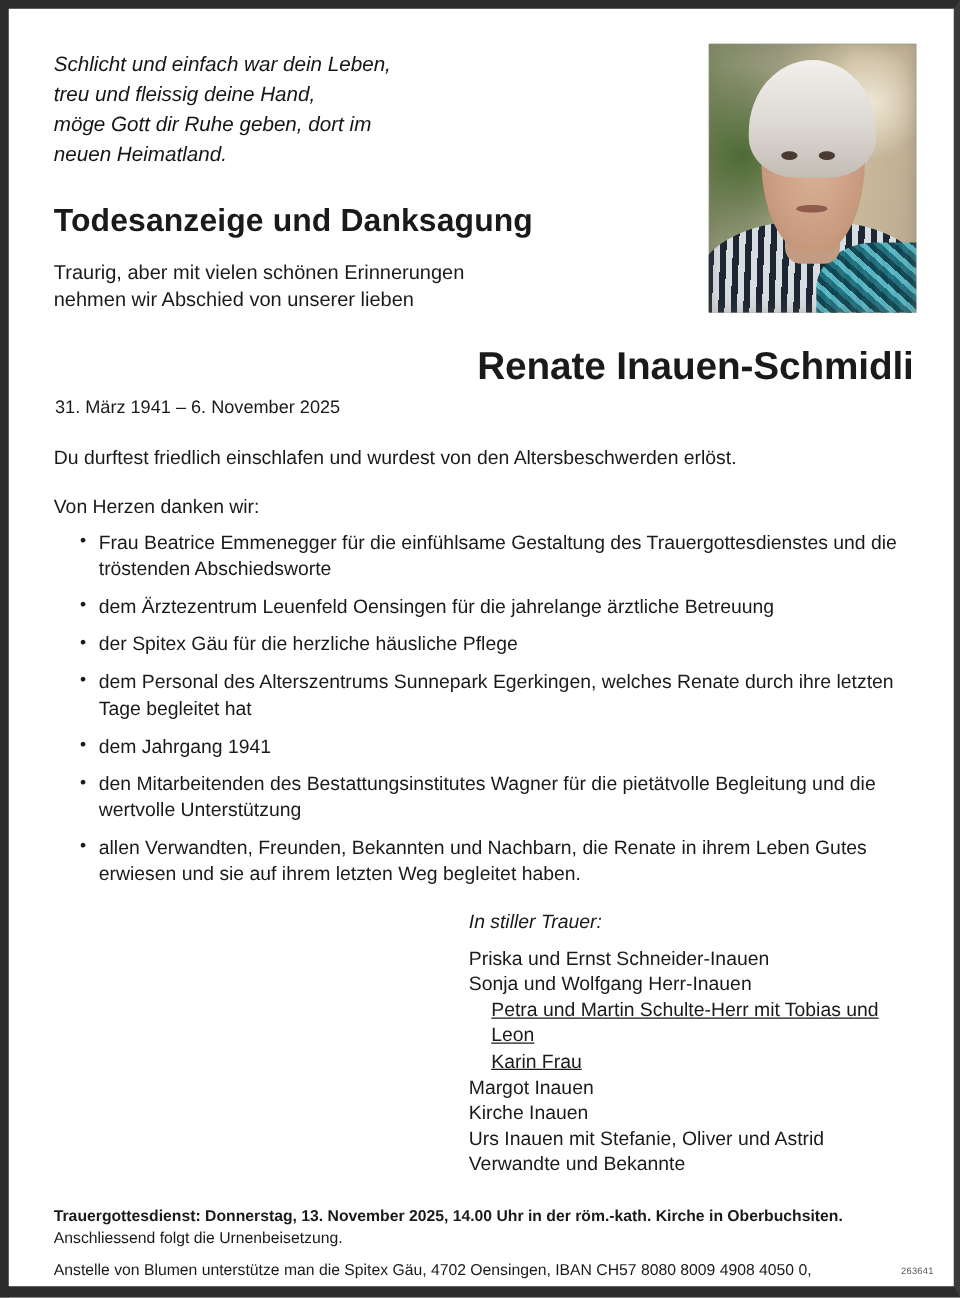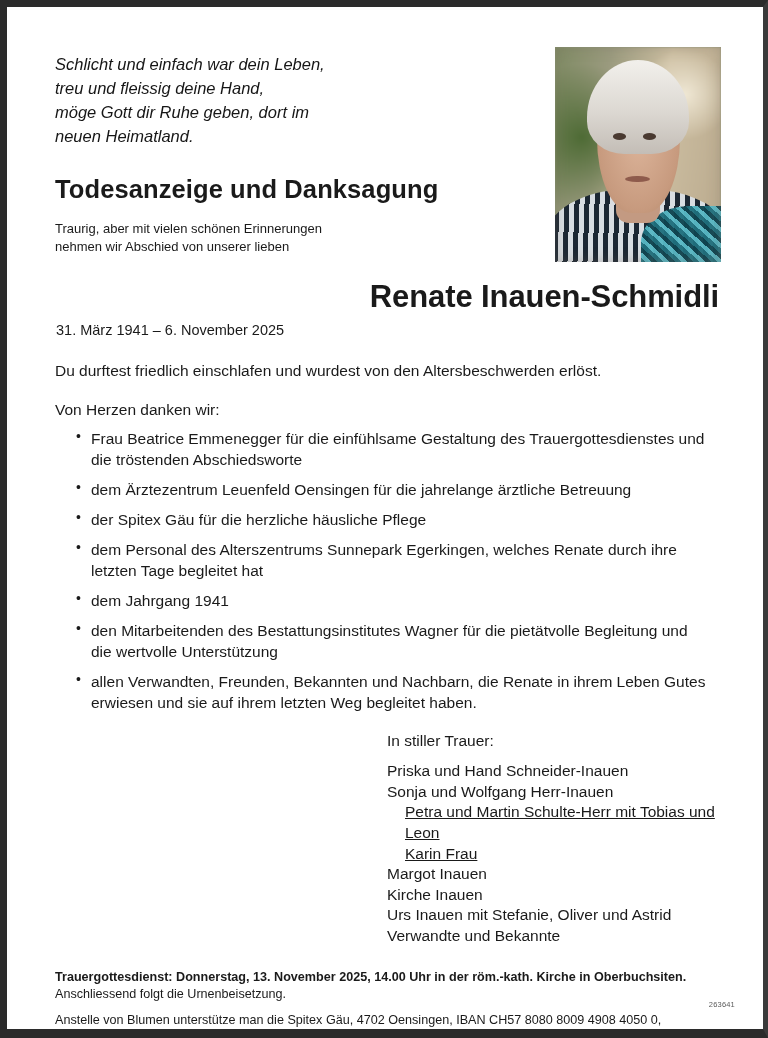--- a/index.html
+++ b/index.html
@@ -17,21 +17,21 @@
   .page {
     position: relative;
     box-sizing: border-box;
     width: 768px;
     height: 1038px;
     background: #ffffff;
     border-top: 7px solid #2b2b2b;
     border-left: 7px solid #2b2b2b;
     border-right: 5px solid #3a3a3a;
     border-bottom: 9px solid #2b2b2b;
-    padding: 16px;
+    padding: 4px;
     color: #1a1a1a;
   }
   .inner {
     position: relative;
     box-sizing: border-box;
     width: 100%;
     height: 100%;
     background: #fff;
     padding: 26px 28px 0 26px;
   }
@@ -141,21 +141,21 @@
   .poem div { white-space: nowrap; }
 
   .title {
     font-size: 25.5px;
     font-weight: bold;
     letter-spacing: .1px;
     margin: 26px 0 0 6px;
   }
 
   .lead {
-    font-size: 13px;
+    font-size: 16px;
     line-height: 1.42;
     margin: 16px 0 0 6px;
     width: 520px;
   }
 
   .name {
     font-size: 31px;
     font-weight: bold;
     margin: 22px 0 0 6px;
     letter-spacing: -.1px;
@@ -195,21 +195,21 @@
     left: 27px;
     top: -1px;
     font-size: 14px;
   }
 
   .mourners {
     margin: 18px 0 0 338px;
     font-size: 15.5px;
     line-height: 1.33;
   }
-  .mourners .hd { margin-bottom: 9px; }
+  .mourners .hd { margin-bottom: 9px; font-style: italic; }
   .mourners .ind { padding-left: 18px; text-decoration: underline; }
 
   .footer {
     margin: 22px 0 0 6px;
     font-size: 12.6px;
     line-height: 1.36;
   }
   .footer p { margin: 0 0 9px 0; }
   .footer .b { font-weight: bold; }
 
@@ -267,21 +267,21 @@
       <li>dem Ärztezentrum Leuenfeld Oensingen für die jahrelange ärztliche Betreuung</li>
       <li>der Spitex Gäu für die herzliche häusliche Pflege</li>
       <li>dem Personal des Alterszentrums Sunnepark Egerkingen, welches Renate durch ihre letzten Tage begleitet hat</li>
       <li>dem Jahrgang 1941</li>
       <li>den Mitarbeitenden des Bestattungsinstitutes Wagner für die pietätvolle Begleitung und die wertvolle Unterstützung</li>
       <li>allen Verwandten, Freunden, Bekannten und Nachbarn, die Renate in ihrem Leben Gutes erwiesen und sie auf ihrem letzten Weg begleitet haben.</li>
     </ul>
 
     <div class="mourners">
       <div class="hd">In stiller Trauer:</div>
-      <div>Priska und Hand Schneider-Inauen</div>
+      <div>Priska und Ernst Schneider-Inauen</div>
       <div>Sonja und Wolfgang Herr-Inauen</div>
       <div class="ind">Petra und Martin Schulte-Herr mit Tobias und Leon</div>
       <div class="ind">Karin Frau</div>
       <div>Margot Inauen</div>
       <div>Kirche Inauen</div>
       <div>Urs Inauen mit Stefanie, Oliver und Astrid</div>
       <div>Verwandte und Bekannte</div>
     </div>
 
     <div class="footer">

